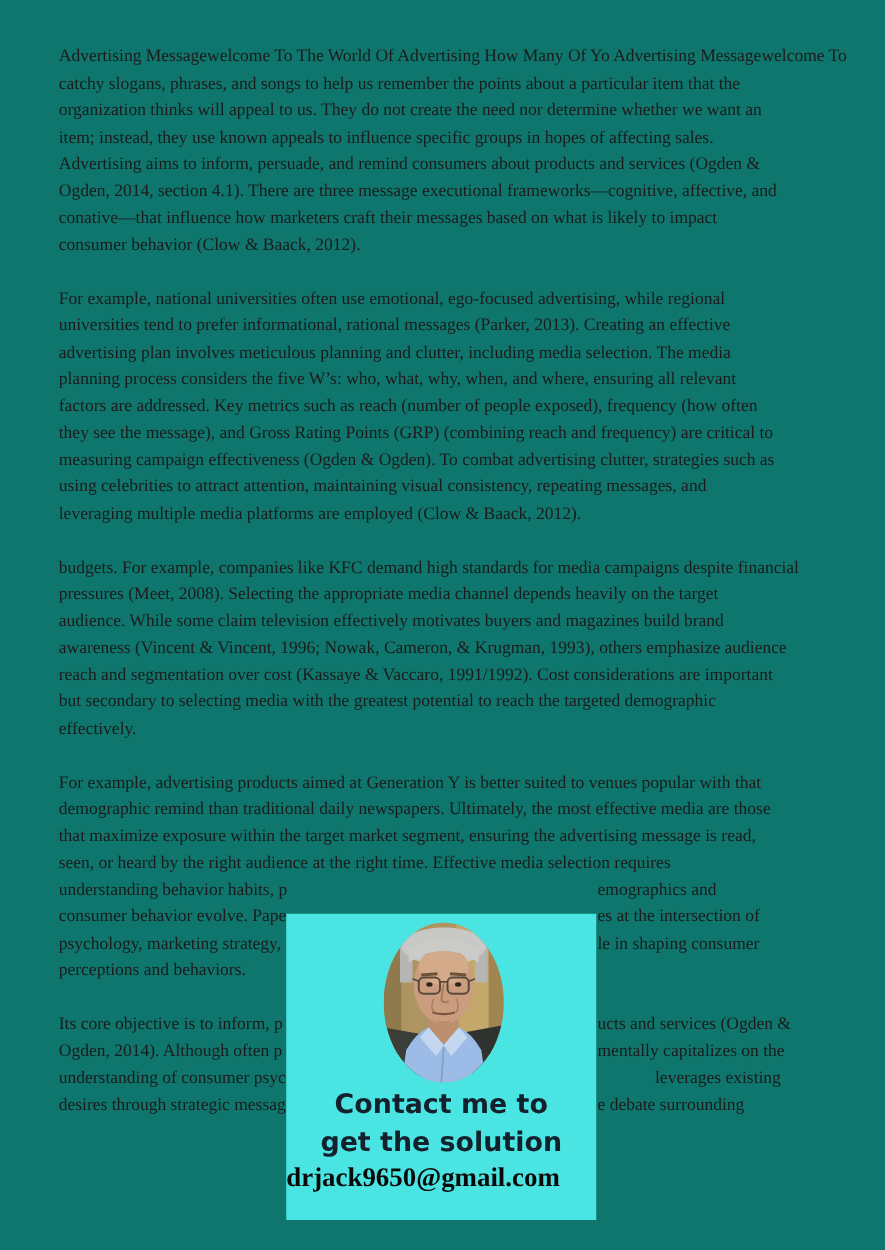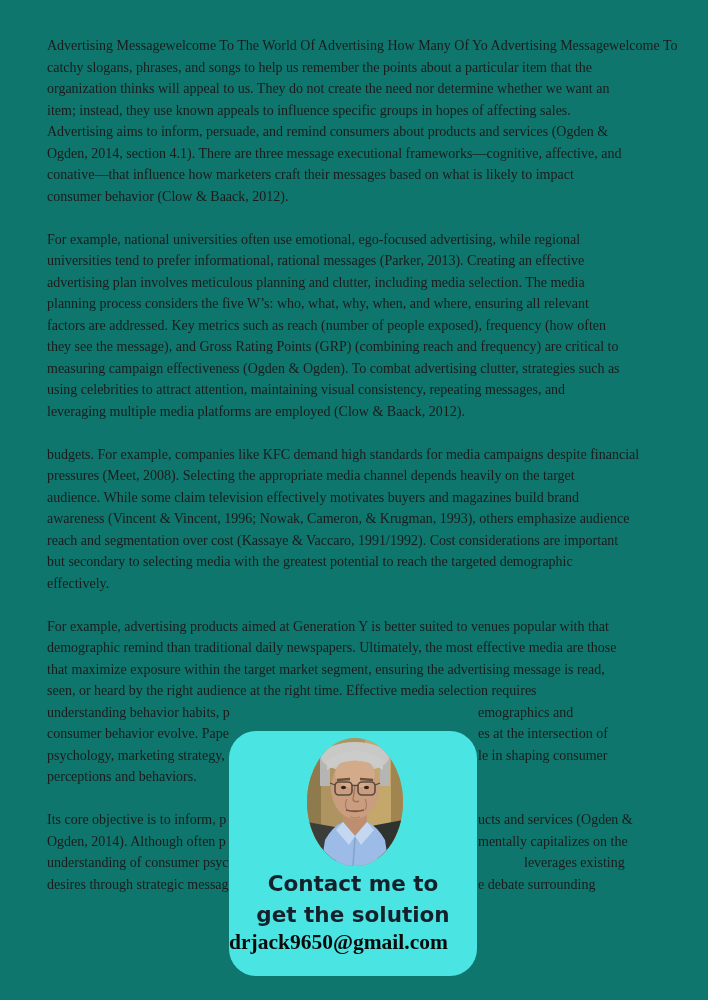--- a/index.html
+++ b/index.html
@@ -111,21 +111,21 @@
         <div class="line">perceptions and behaviors.</div>
       </div>
       <div class="paragraph">
         <div class="line"><span class="frag-left">Its core objective is to inform, p</span><span class="frag-right">ucts and services (Ogden &amp;</span></div>
         <div class="line"><span class="frag-left">Ogden, 2014). Although often p</span><span class="frag-right">mentally capitalizes on the</span></div>
         <div class="line"><span class="frag-left">understanding of consumer psyc</span><span class="frag-right" style="left: 436px; margin-left: 41px;">leverages existing</span></div>
         <div class="line"><span class="frag-left">desires through strategic messag</span><span class="frag-right">e debate surrounding</span></div>
       </div>
     </div>
 
-  <div class="overlay-box" style="background: rgb(74, 229, 226); border-radius: 27px;">
+  <div class="overlay-box" style="background: rgb(74, 229, 226);">
     <svg class="photo" viewBox="0 0 96 128" xmlns="http://www.w3.org/2000/svg">
       <defs>
         <clipPath id="ovalclip">
             <ellipse cx="48" cy="64" rx="48" ry="64"></ellipse>
           </clipPath>
       </defs>
       <g clip-path="url(#ovalclip)">
         <rect width="96" height="128" fill="#ad9460"></rect>
         <rect x="58" width="26" height="128" fill="#c3a76b"></rect>
         <rect x="84" width="12" height="128" fill="#a08550"></rect>

